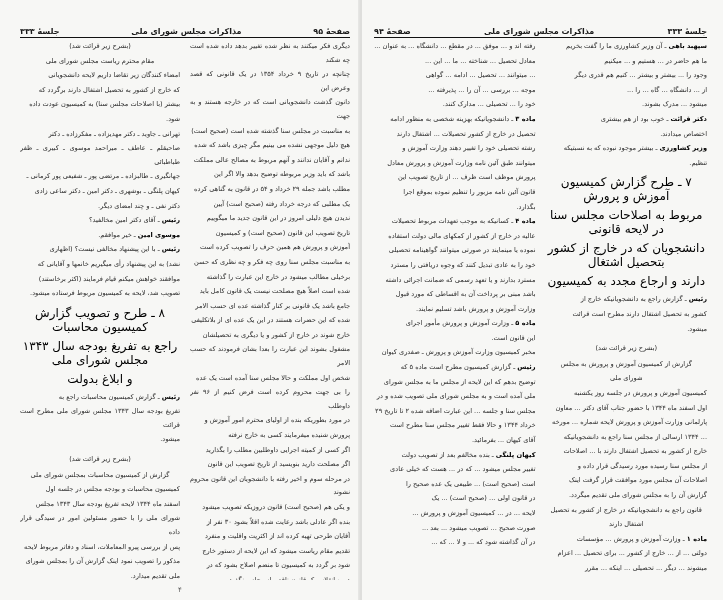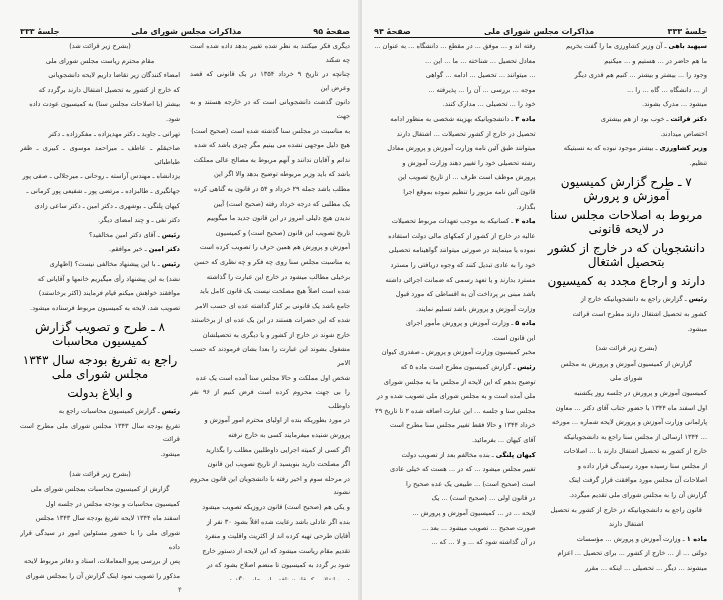--- a/index.html
+++ b/index.html
@@ -71,21 +71,21 @@
         <p>باشد که باید وزیر مربوطه توضیح بدهد والا اگر این</p>
         <p>مطلب باشد جمله ۲۹ خرداد و ۵۴ در قانون به گناهی کرده</p>
         <p>یک مطلبی که درجه خرداد رفته (صحیح است) آیین</p>
         <p>ندیدن هیچ دلیلی امروز در این قانون جدید ما میگوییم</p>
         <p>تاریخ تصویب این قانون (صحیح است) و کمیسیون</p>
         <p>آموزش و پرورش هم همین حرف را تصویب کرده است</p>
         <p>به مناسبت مجلس سنا روی چه فکر و چه نظری که حسن</p>
         <p>برخیلی مطالب میشود در خارج این عبارت را گذاشته</p>
         <p>شده است اصلاً هیچ مصلحت نیست یک قانون کامل باید</p>
         <p>جامع باشد یک قانونی بر کنار گذاشته عده ای حسب الامر</p>
-        <p>شده که این حضرات هستند در این یک عده ای از برخاستند</p>
+        <p>شده که این حضرات هستند در این یک عده ای از بلاتکلیفی</p>
         <p>خارج شوند در خارج از کشور و یا دیگری به تحصیلشان</p>
         <p>مشغول بشوند این عبارت را بعدا بشان فرمودند که حسب الامر</p>
         <p>شخص اول مملکت و حالا مجلس سنا آمده است یک عده</p>
         <p>را بی جهت محروم کرده است فرض کنیم از ۹۶ نفر داوطلب</p>
         <p>در مورد بطوریکه بنده از اولیای محترم امور آموزش و</p>
         <p>پرورش شنیده میفرمایند کسی به خارج نرفته</p>
         <p>اگر کسی از کمیته اجرایی داوطلبین مطلب را بگذارید</p>
         <p>اگر مصلحت دارید بنویسید از تاریخ تصویب این قانون</p>
         <p>در مرحله سوم و اخیر رفته با دانشجویان این قانون محروم نشوند</p>
         <p>و یکی هم (صحیح است) قانون دروزیکه تصویب میشود</p>
@@ -97,26 +97,25 @@
       </div>
     <div class="col">
         <p class="center">(بشرح زیر قرائت شد)</p>
         <p class="center">مقام محترم ریاست مجلس شورای ملی</p>
         <p>امضاء کنندگان زیر تقاضا داریم لایحه دانشجویانی</p>
         <p>که خارج از کشور به تحصیل اشتغال دارند برگردد که</p>
         <p>بیشتر (با اصلاحات مجلس سنا) به کمیسیون عودت داده</p>
         <p>شود.</p>
         <p>تهرانی ـ جاوید ـ دکتر مهدیزاده ـ مفکرزاده ـ دکتر</p>
         <p>صاحبقلم ـ عاطف ـ میراحمد موسوی ـ کبیری ـ ظفر طباطبائی</p>
-        <p>یزدانشاه ـ مهندس آراسته ـ روحانی ـ میرجلالی ـ صفی پور</p>
         <p>جهانگیری ـ طالبزاده ـ مرتضی پور ـ شفیعی پور کرمانی ـ</p>
         <p>کیهان پلنگی ـ بوشهری ـ دکتر امین ـ دکتر ساعی زادی</p>
         <p>دکتر نفی ـ و چند امضای دیگر.</p>
         <p><span class="speaker">رئیس</span> ـ آقای دکتر امین مخالفید؟</p>
-        <p><span class="speaker">دکتر امین</span> ـ خیر موافقم.</p>
+        <p><span class="speaker">موسوی امین</span> ـ خیر موافقم.</p>
         <p><span class="speaker">رئیس</span> ـ با این پیشنهاد مخالفی نیست؟ (اظهاری</p>
         <p>نشد) به این پیشنهاد رأی میگیریم خانمها و آقایانی که</p>
         <p>موافقند خواهش میکنم قیام فرمایند (اکثر برخاستند)</p>
         <p>تصویب شد، لایحه به کمیسیون مربوط فرستاده میشود.</p>
         <p class="heading">۸ ـ طرح و تصویب گزارش کمیسیون محاسبات</p>
         <p class="heading">راجع به تفریغ بودجه سال ۱۳۴۳ مجلس شورای ملی</p>
         <p class="heading">و ابلاغ بدولت</p>
         <p><span class="speaker">رئیس</span> ـ گزارش کمیسیون محاسبات راجع به</p>
         <p>تفریغ بودجه سال ۱۳۴۳ مجلس شورای ملی مطرح است قرائت</p>
         <p>میشود.</p>
@@ -180,22 +179,22 @@
         <p>تحصیلی از تاریخ ۲۹ خرداد ۱۳۴۴ ... خارج از کشور</p>
       </div>
     <div class="col">
         <p>رفته اند و ... موفق ... در مقطع ... دانشگاه ... به عنوان ...</p>
         <p>معادل تحصیل ... شناخته ... ما ... این ...</p>
         <p>... میتوانند ... تحصیل ... ادامه ... گواهی</p>
         <p>موجه ... بررسی ... آن را ... پذیرفته ...</p>
         <p>خود را ... تحصیلی ... مدارک کنند.</p>
         <p><span class="speaker">ماده ۳</span> ـ دانشجویانیکه بهزینه شخصی به منظور ادامه</p>
         <p>تحصیل در خارج از کشور تحصیلات ... اشتغال دارند</p>
+        <p>رشته تحصیلی خود را تغییر دهند وزارت آموزش و</p>
         <p>میتوانند طبق آئین نامه وزارت آموزش و پرورش معادل</p>
-        <p>رشته تحصیلی خود را تغییر دهند وزارت آموزش و</p>
         <p>پرورش موظف است ظرف ... از تاریخ تصویب این</p>
         <p>قانون آئین نامه مزبور را تنظیم نموده بموقع اجرا</p>
         <p>بگذارد.</p>
         <p><span class="speaker">ماده ۴</span> ـ کسانیکه به موجب تعهدات مربوط تحصیلات</p>
         <p>عالیه در خارج از کشور از کمکهای مالی دولت استفاده</p>
         <p>نموده یا مینمایند در صورتی میتوانند گواهینامه تحصیلی</p>
         <p>خود را به عادی تبدیل کنند که وجوه دریافتی را مسترد</p>
         <p>مسترد بدارند و یا تعهد رسمی که ضمانت اجرائی داشته</p>
         <p>باشد مبنی بر پرداخت آن به اقساطی که مورد قبول</p>
         <p>وزارت آموزش و پرورش باشد تسلیم نمایند.</p>

